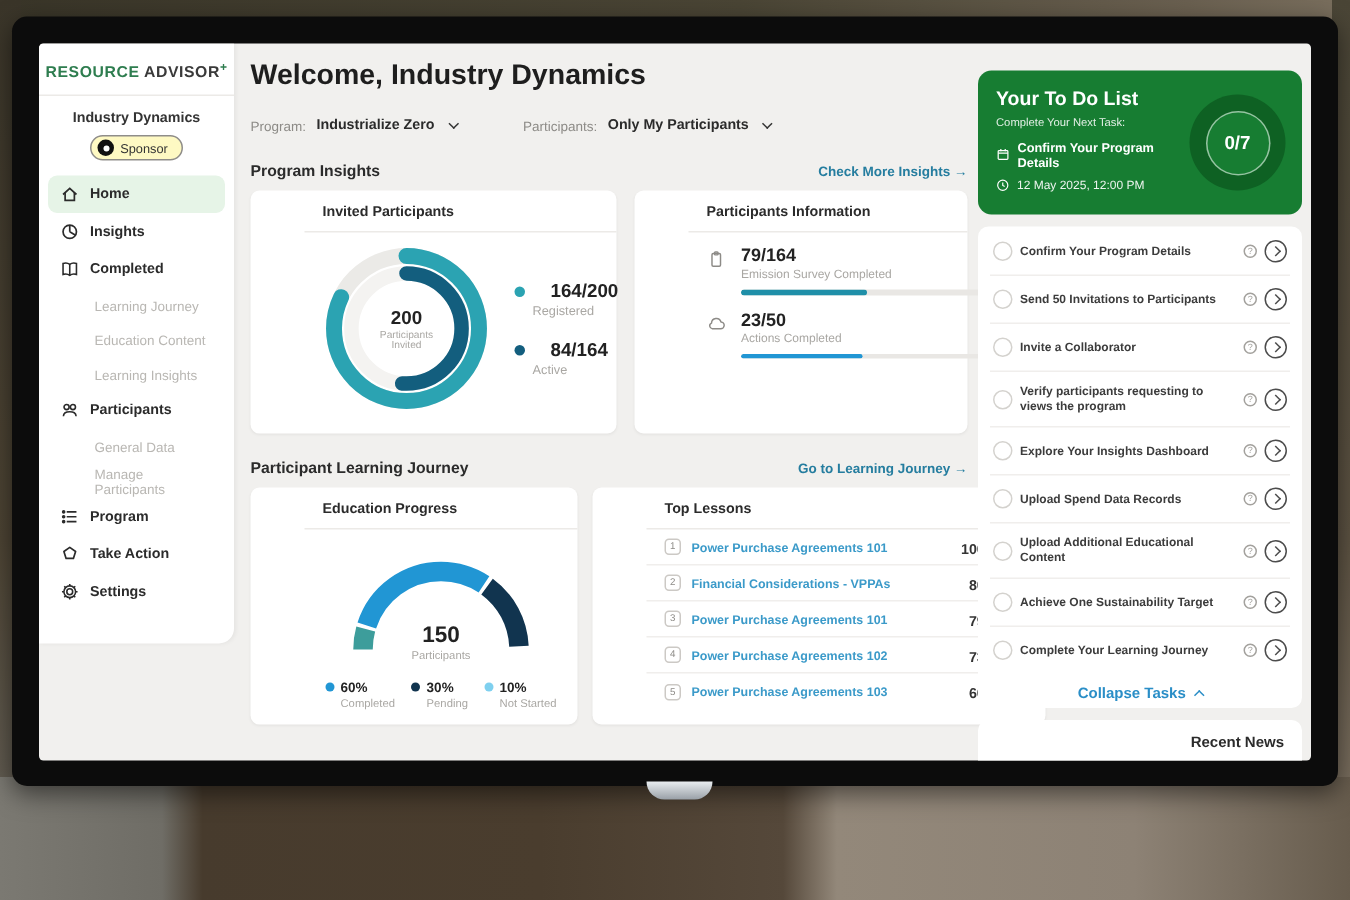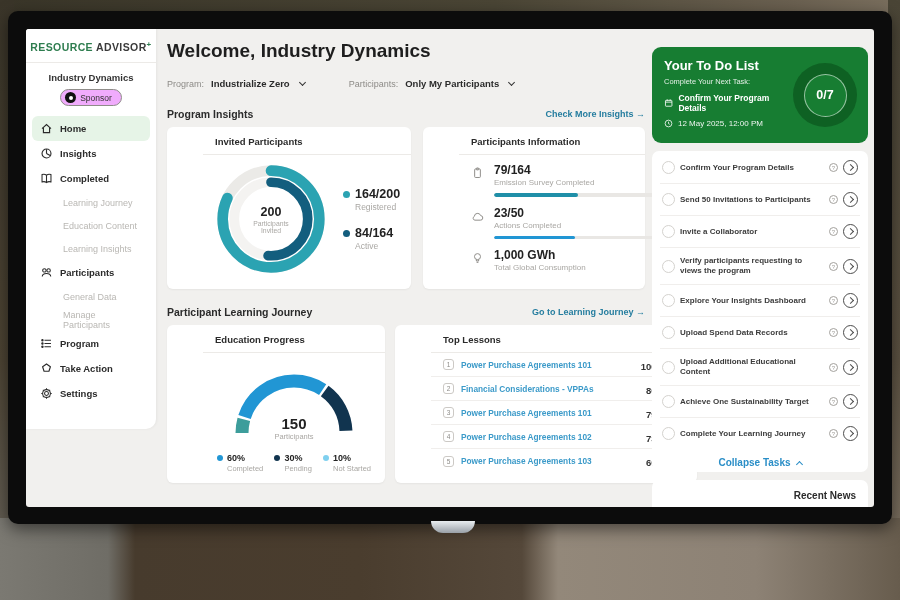--- a/index.html
+++ b/index.html
@@ -27,21 +27,21 @@
   
   .sidebar { position:absolute; left:0; top:0; width:130px; height:400px; background:#fff;
              border-radius:0 0 10px 0; box-shadow:1px 0 3px rgba(0,0,0,.05); }
   .brand { padding:11px 0 9px; text-align:center; font-size:10.5px; font-weight:bold;
            letter-spacing:.4px; border-bottom:1px solid #eceae7; }
   .brand .b1 { color:#2e7d4f; } .brand .b2 { color:#3a3a3a; }
   .brand .bp { color:#2e7d4f; font-size:8px; vertical-align:4px; }
   .org { text-align:center; font-size:9.5px; font-weight:bold; color:#333; margin-top:9px; }
   .sponsor { display:flex; align-items:center; gap:4px; width:max-content; margin:6px auto 8px;
              border:1px solid #8f8d89; border-radius:999px; padding:2px 9px 2px 4px;
-             font-size:8.5px; color:#333; background:#f0abfc; }
+             font-size:8.5px; color:#333; background:#fef9c3; }
   .spdot { width:11px; height:11px; border-radius:50%; background:#111; position:relative; }
   .spdot::after { content:''; position:absolute; left:3.5px; top:3.5px; width:4px; height:4px;
                   border-radius:50%; background:#fff; }
   .nav { display:flex; flex-direction:column; padding:2px 6px; }
   .nav-it { display:flex; align-items:center; gap:7px; height:25px; padding:0 8px;
             font-size:9.5px; font-weight:bold; color:#2b2b2b; border-radius:6px; }
   .nav-it.active { background:#e6f4e7; }
   .nav-it svg { flex:0 0 auto; }
   .nav-sub { height:23px; padding-left:31px; font-size:9px; font-weight:normal; color:#b9b7b3;
              display:flex; align-items:center; }
@@ -62,21 +62,21 @@
             border-bottom:1px solid #eceae7; }
 
   
   .inv-body { display:flex; align-items:center; padding:6px 10px; }
   .donut-wrap { position:relative; width:116px; height:116px; }
   .donut-c { position:absolute; inset:0; display:flex; flex-direction:column; align-items:center;
              justify-content:center; text-align:center; }
   .donut-c .dv { font-size:12.5px; font-weight:bold; color:#222; }
   .donut-c .dl { font-size:6.8px; color:#a9a7a3; width:50px; margin-top:1px; }
   .legend { margin-left:14px; display:flex; flex-direction:column; gap:14px; }
-  .lg-row .lv { display:flex; align-items:center; gap:5px; font-size:12.5px; font-weight:bold; color:#222; }
+  .lg-row .lv { display:flex; align-items:center; gap:17px; font-size:12.5px; font-weight:bold; color:#222; }
   .lg-row .ll { font-size:8.5px; color:#a9a7a3; margin:1px 0 0 12px; }
   .dot { width:7px; height:7px; border-radius:50%; flex:0 0 auto; }
 
   
   .pi-body { padding:8px 12px; }
   .pi-row { display:flex; gap:9px; margin-bottom:6px; }
   .pi-ic { width:14px; padding-top:3px; color:#8d8b87; }
   .pi-v { font-size:12px; font-weight:bold; color:#222; }
   .pi-l { font-size:8px; color:#a9a7a3; margin-top:1px; }
   .bar { height:3.5px; background:#e9e7e4; border-radius:3px; margin:5px 0 9px 23px; width:175px; overflow:hidden; }
@@ -302,30 +302,20 @@
               <path d="M4.8 12.5 h6.7 a2.8 2.8 0 0 0 .4 -5.6 a4 4 0 0 0 -7.8 1 A2.4 2.4 0 0 0 4.8 12.5 Z"></path>
             </svg></div>
         <div>
             <div class="pi-v">23/50</div>
              <div class="pi-l">Actions Completed</div>
           </div>
       </div>
       <div class="bar">
           <div class="bar-f" style="background-color: rgb(33, 150, 212); width: 46%;"></div>
         </div>
-      <div class="pi-row">
-        <div class="pi-ic"><svg width="13" height="14" viewBox="0 0 16 16" fill="none" stroke="#8d8b87" stroke-width="1.2">
-              <circle cx="8" cy="6.3" r="3.7"></circle>
-              <path d="M6.6 10 v1.7 h2.8 V10 M6.9 13.4 h2.2"></path>
-            </svg></div>
-        <div>
-            <div class="pi-v">1,000 GWh</div>
-             <div class="pi-l">Total Global Consumption</div>
-          </div>
-      </div>
     </div>
   </div>
 
   <div class="sec-head" style="top:277px;">
     <span class="sec-title">Participant Learning Journey</span>
     <span class="sec-link"><span>Go to Learning Journey</span> <span>→</span></span>
   </div>
 
   <div class="card" style="left:141px; top:296px; width:218px; height:158px;">
     <div class="card-h">Education Progress</div>

